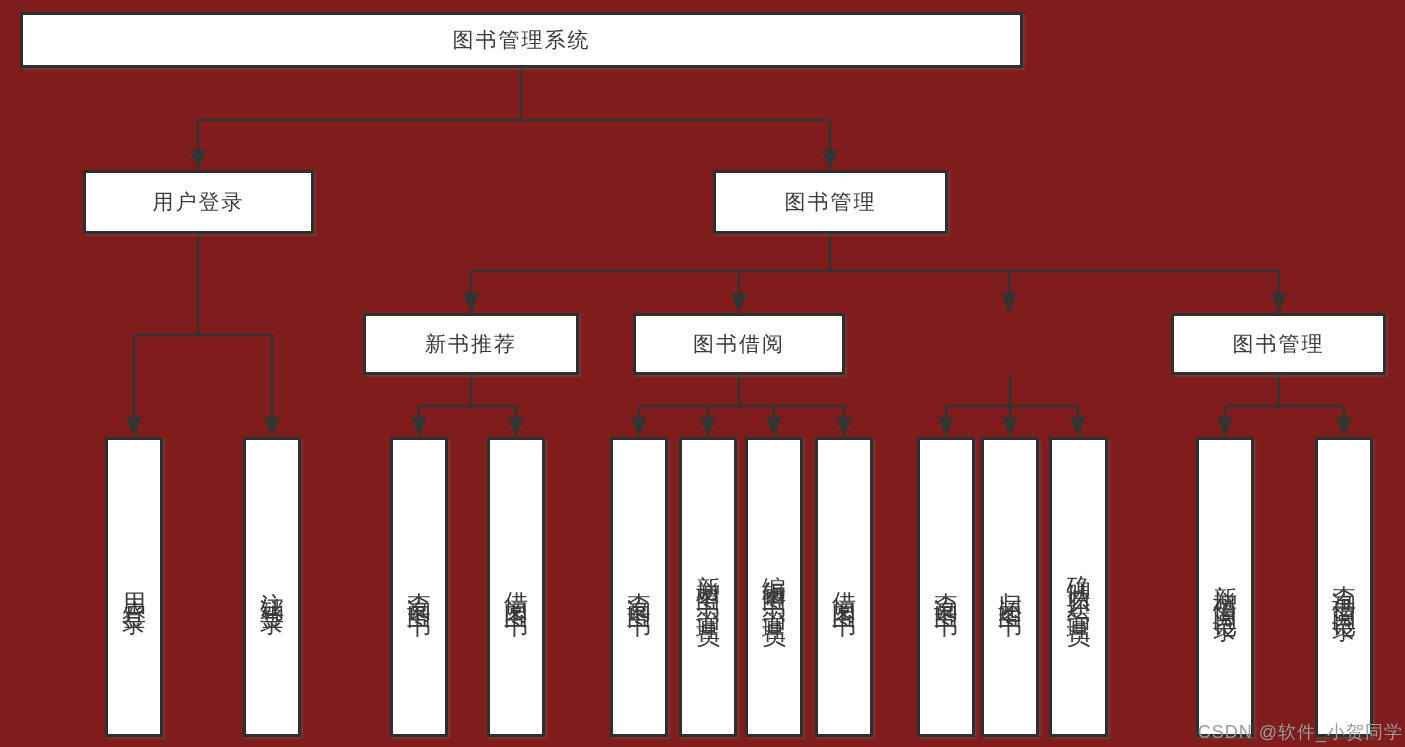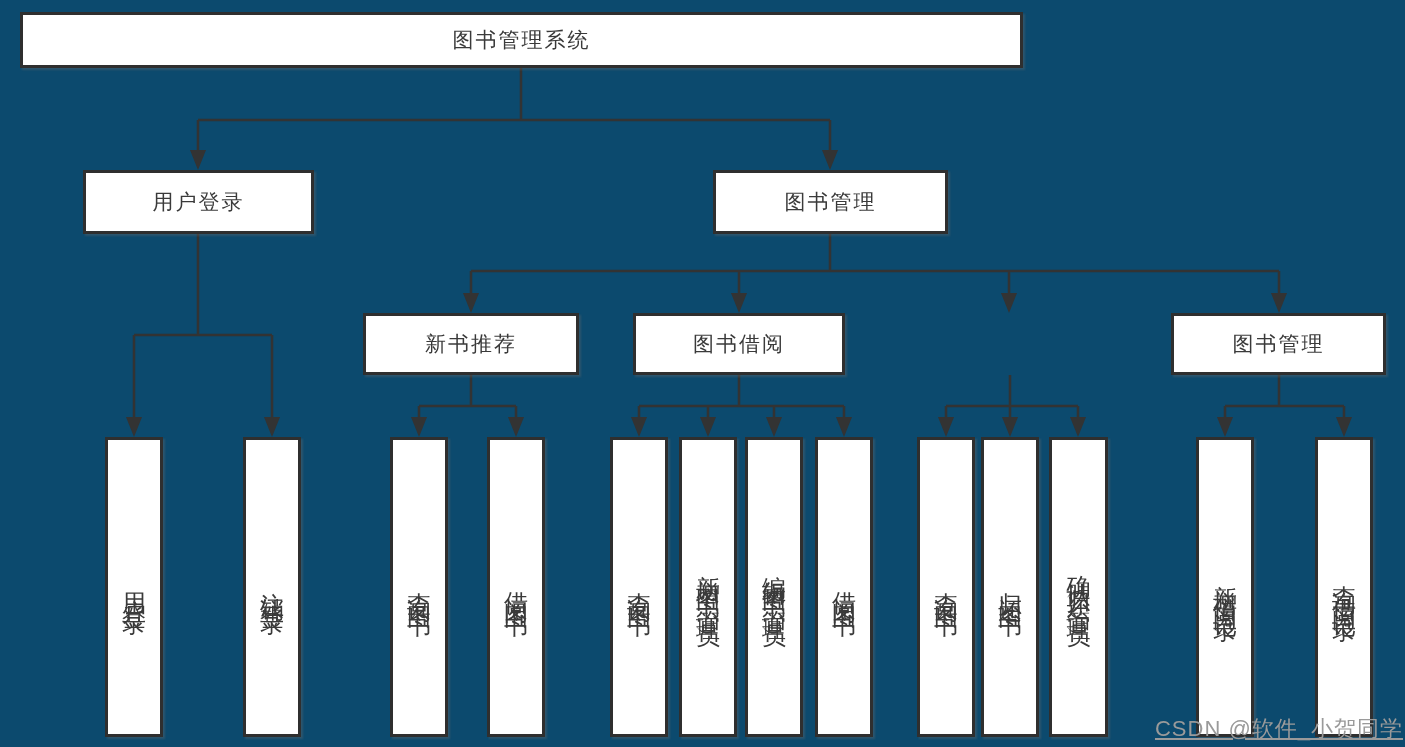--- a/index.html
+++ b/index.html
@@ -5,21 +5,21 @@
   html, body {
     margin: 0;
     padding: 0;
     background: #ffffff;
     font-family: "Liberation Sans", sans-serif;
   }
   .canvas {
     position: relative;
     width: 1405px;
     height: 747px;
-    background: #0c4a6e;
+    background: #7f1d1d;
     overflow: hidden;
     text-align: center;
   }
   .wires {
     position: absolute;
     left: 0;
     top: 0;
     width: 1405px;
     height: 747px;
     pointer-events: none;
@@ -46,26 +46,25 @@
     font-size: 24px;
     color: #3a3a3a;
     letter-spacing: 7px;
     line-height: 1;
     white-space: nowrap;
   }
   .watermark {
     position: absolute;
     right: 2px;
     bottom: 3px;
-    font-size: 22px;
+    font-size: 18px;
     color: #9a9a9a;
     letter-spacing: 1px;
     z-index: 5;
     white-space: nowrap;
-    text-decoration: underline;
   }
 </style>
 </head>
 <body>
 
 <div class="canvas">
 
   <svg class="wires" viewBox="0 0 1405 747" xmlns="http://www.w3.org/2000/svg">
     <g stroke="#333333" stroke-width="2.5" fill="none">
 

